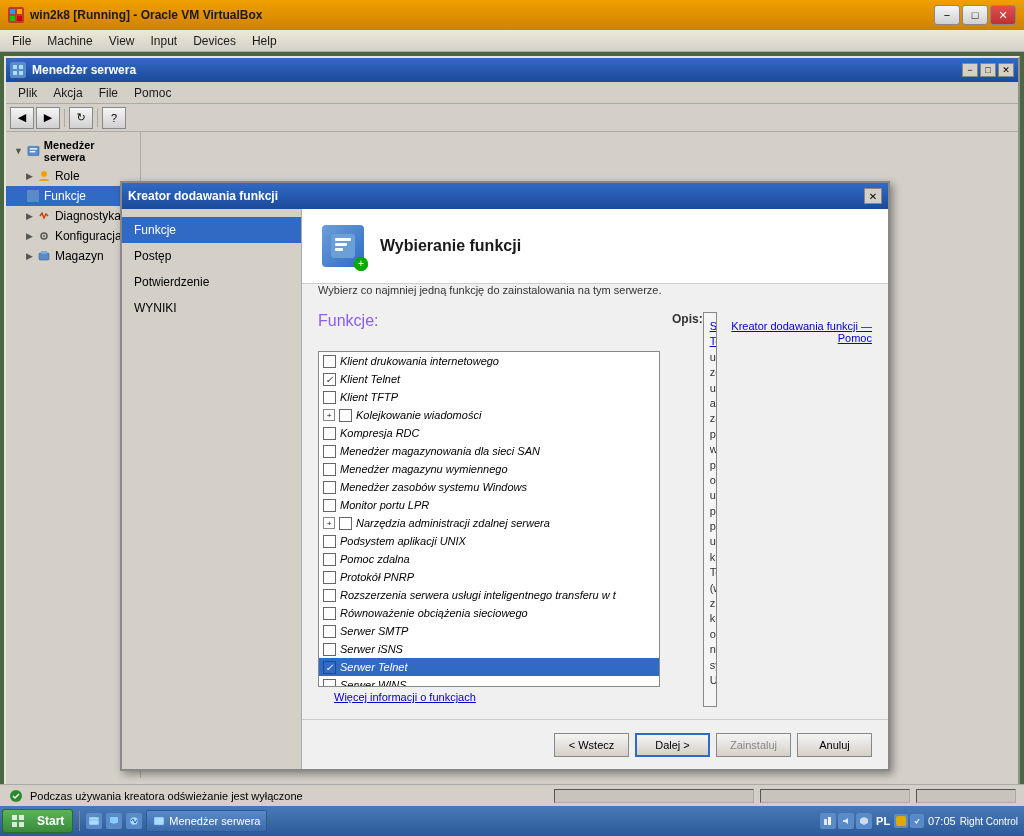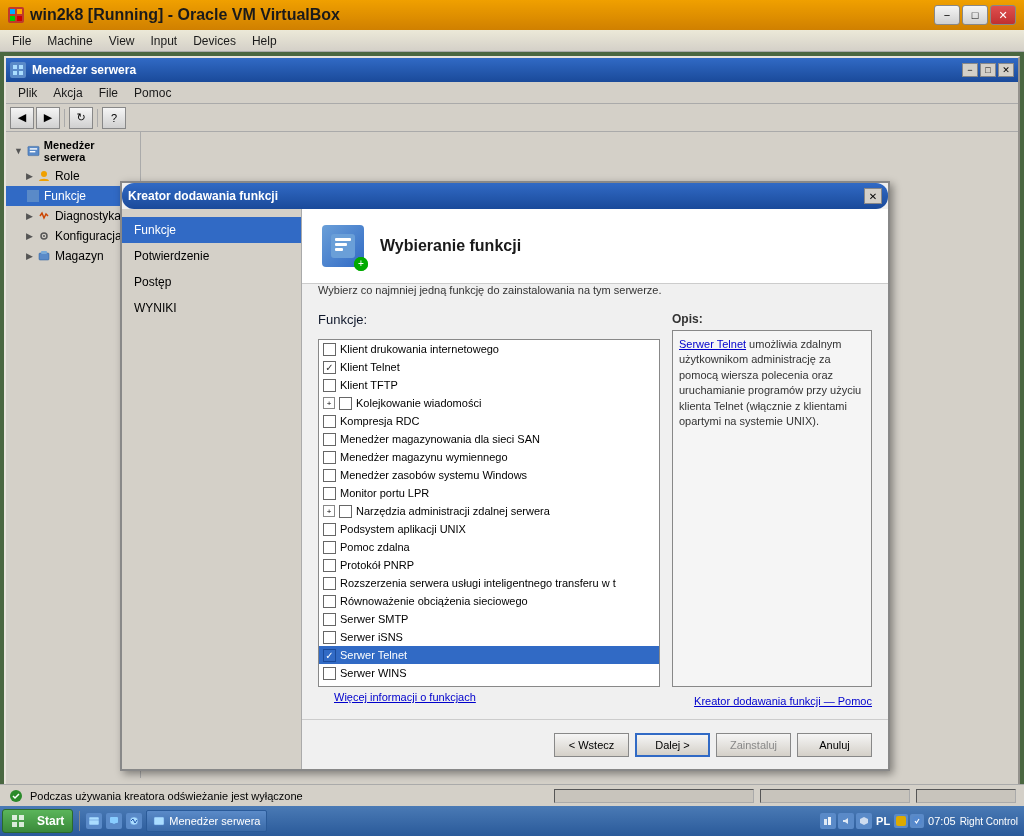--- a/index.html
+++ b/index.html
@@ -9,21 +9,21 @@
     .title-bar {
       height: 30px;
       background: linear-gradient(to bottom, #f0a000, #d08000);
       display: flex;
       align-items: center;
       justify-content: space-between;
       padding: 0 8px;
     }
     .title-bar-left { display: flex; align-items: center; gap: 6px; }
     .title-bar-icon { width: 16px; height: 16px; background: #c0392b; border-radius: 2px; display: flex; align-items: center; justify-content: center; color: white; font-size: 9px; font-weight: bold; }
-    .title-bar-text { font-size: 16px; font-weight: bold; color: #1a1a1a; }
+    .title-bar-text { font-size: 12px; font-weight: bold; color: #1a1a1a; }
     .title-bar-controls { display: flex; gap: 2px; }
     .title-btn { width: 26px; height: 20px; border: 1px solid #888; border-radius: 3px; background: linear-gradient(to bottom, #f5f5f5, #d0d0d0); display: flex; align-items: center; justify-content: center; font-size: 11px; cursor: pointer; }
     .title-btn.close { background: linear-gradient(to bottom, #e05050, #c03030); color: white; }
 
     
     .menu-bar {
       height: 22px;
       background: linear-gradient(to bottom, #ece9d8, #d4d0c8);
       display: flex;
       align-items: center;
@@ -94,21 +94,20 @@
       box-shadow: 3px 3px 8px rgba(0,0,0,0.4);
       z-index: 10;
     }
     .dialog-title-bar {
       height: 26px;
       background: linear-gradient(to bottom, #316ac5, #1a4a9a);
       display: flex;
       align-items: center;
       justify-content: space-between;
       padding: 12px 6px;
-      border-radius: 12px;
     }
     .dialog-title-text { color: white; font-size: 12px; font-weight: bold; }
     .dialog-close-btn { width: 18px; height: 16px; background: #d4d0c8; border: 1px solid #888; display: flex; align-items: center; justify-content: center; font-size: 10px; cursor: pointer; }
 
     
     .dialog-nav {
       width: 180px;
       background: #d4d0c8;
       padding: 8px 0;
       border-right: 1px solid #aaa;
@@ -182,21 +181,21 @@
       padding: 12px 16px;
       display: flex;
       gap: 12px;
       overflow: hidden;
     }
     .features-left {
       flex: 1;
       display: flex;
       flex-direction: column;
     }
-    .features-label { font-size: 13px; margin-bottom: 12px; color: #0f172a; }
+    .features-label { font-size: 16px; margin-bottom: 21px; color: #8b5cf6; }
 
     .listbox {
       flex: 1;
       border: 1px solid #888;
       background: white;
       overflow-y: scroll;
       overflow-x: hidden;
     }
     .list-item {
       display: flex;
@@ -229,21 +228,20 @@
       align-items: center;
       justify-content: center;
       font-size: 8px;
       flex-shrink: 0;
     }
 
     
     .features-right {
       width: 200px;
       display: flex;
-      flex-direction: column;
     }
     .desc-label { font-size: 12px; margin-bottom: 4px; font-weight: bold; color: #333; }
     .desc-box {
       flex: 1;
       border: 1px solid #888;
       background: #f5f5f5;
       padding: 6px;
       font-size: 11px;
       color: #333;
       line-height: 1.4;
@@ -486,22 +484,22 @@
 
     <div class="dialog-title-bar">
       <span class="dialog-title-text">Kreator dodawania funkcji</span>
       <div class="dialog-close-btn">✕</div>
     </div>
 
     <div style="display:flex;height:calc(100% - 26px);">
 
       <div class="dialog-nav">
         <div class="dialog-nav-item active">Funkcje</div>
+        <div class="dialog-nav-item">Postęp</div>
         <div class="dialog-nav-item">Potwierdzenie</div>
-        <div class="dialog-nav-item">Postęp</div>
         <div class="dialog-nav-item">WYNIKI</div>
       </div>
 
       <div class="dialog-main">
 
         <div class="dialog-header">
           <div class="wizard-icon">
             <div class="wizard-icon-inner">
               <svg width="28" height="28" viewBox="0 0 28 28">
                 <rect x="2" y="2" width="24" height="24" rx="3" fill="#6a9fd8"></rect>
@@ -514,21 +512,21 @@
           </div>
           <h2 class="dialog-title-heading">Wybieranie funkcji</h2>
         </div>
 
         <div style="padding:0 16px 4px 16px;font-size:11px;color:#333;">Wybierz co najmniej jedną funkcję do zainstalowania na tym serwerze.</div>
 
         <div class="features-section">
 
           <div class="features-left">
             <div class="features-label">Funkcje:</div>
-            <div style="display:flex;flex:1;overflow:hidden;">
+            <div style="display:flex;flex:1;overflow:hidden;font-style:italic;">
               <div class="listbox">
 
                 <div class="list-item">
                   <div class="checkbox"></div>
                   <span>Klient drukowania internetowego</span>
                 </div>
                 <div class="list-item">
                   <div class="checkbox checked">✓</div>
                   <span>Klient Telnet</span>
                 </div>

